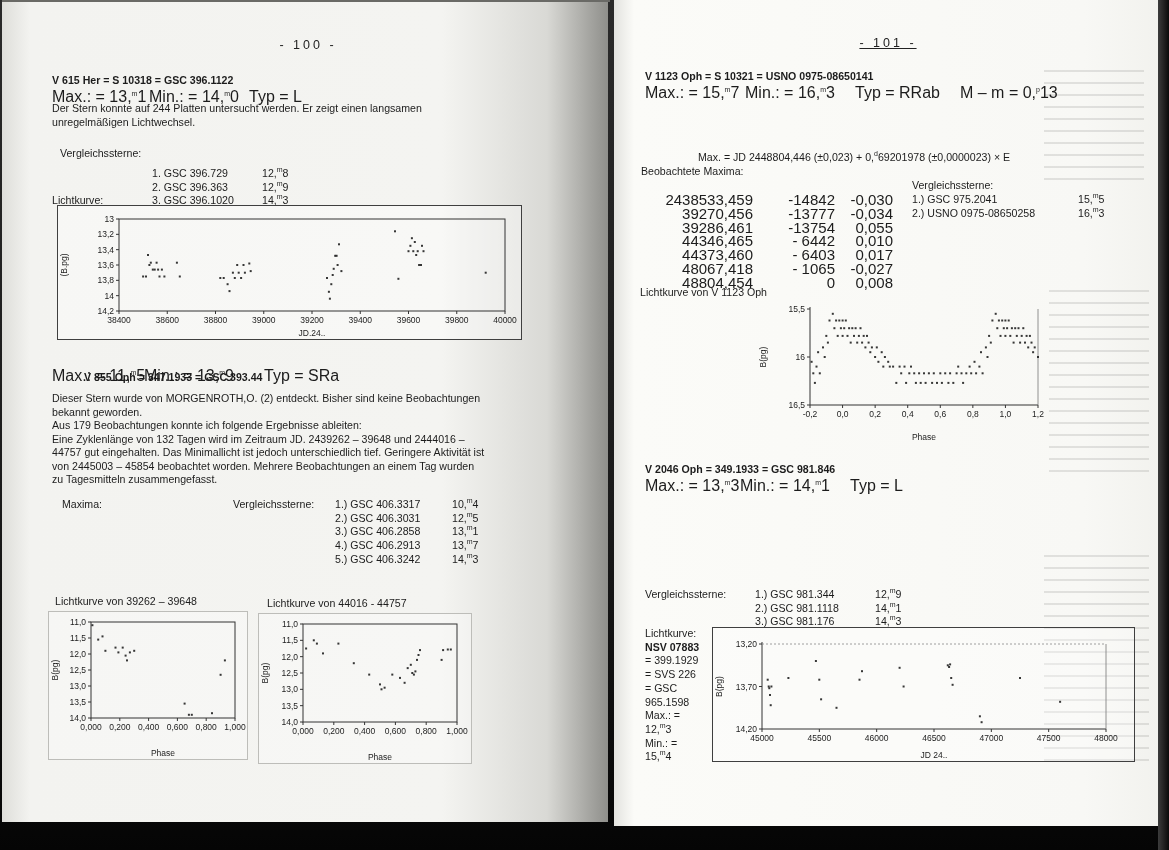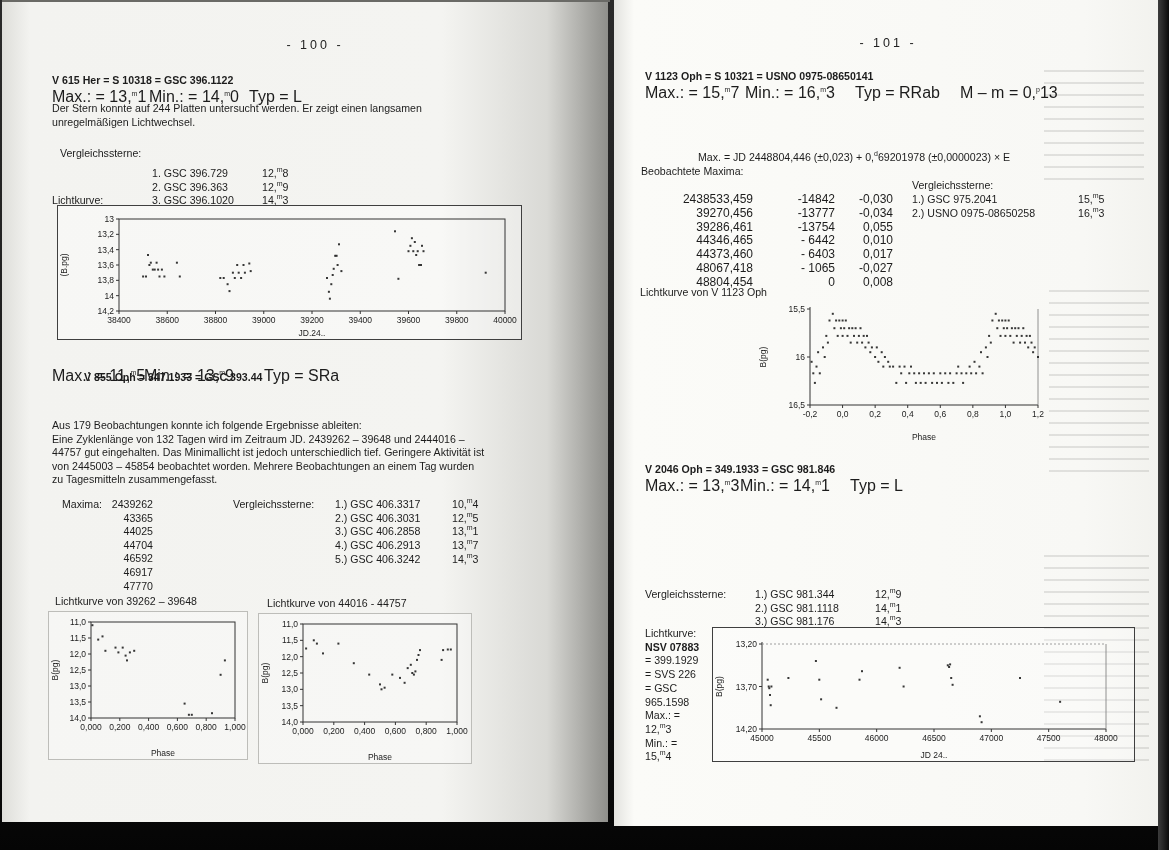--- a/index.html
+++ b/index.html
@@ -16,35 +16,35 @@
   sup{font-size:7px;line-height:0;vertical-align:super;}
   .fig{position:absolute;}
   .fig svg{display:block;}
   .fig-border-dark{border:1.4px solid #3f3f3f;}
   .fig-border-light{border:1px solid #bdbdb9;}
   .col{position:absolute;}
   .col .row{white-space:nowrap;font-size:10.6px;line-height:13.7px;position:relative;}
   .col .row .nm{display:inline-block;}
   .col .row .mg{position:absolute;}
   .ralign div{text-align:right;font-size:10.6px;line-height:13.6px;}
-  .grid3{position:absolute;display:grid;font-size:12px;line-height:13.8px;}
+  .grid3{position:absolute;display:grid;font-size:15px;line-height:13.8px;}
   .grid3 div{text-align:right;white-space:nowrap;}
   .ghost{position:absolute;opacity:.14;filter:blur(.7px);background:repeating-linear-gradient(180deg,#555 0px,#555 2px,transparent 2px,transparent 12px);}
   .topline{position:absolute;left:0;top:0;width:608px;height:2px;background:#6a6a66;}
 </style>
 </head>
 <body>
 
 <div class="scan">
 
   <div class="page page-left">
     <div class="topline"></div>
   </div>
 
-  <div class="hdr" style="left:235px;top:38px;">-  100  -</div>
+  <div class="hdr" style="left:228px;top:38px;">-  100  -</div>
 
   <div class="txt b" style="left:52px;top:74px;">V 615 Her = S 10318 = GSC 396.1122</div>
   <div class="line" style="left:52px;top:88px;width:400px;">
     <span style="left:0">Max.: = 13,<sup>m</sup>1</span>
     <span style="left:97px">Min.: = 14,<sup>m</sup>0</span>
     <span style="left:197px">Typ = L</span>
   </div>
   <div class="txt" style="left:52px;top:102px;width:510px;">Der Stern konnte auf 244 Platten untersucht werden. Er zeigt einen langsamen
 unregelmäßigen Lichtwechsel.</div>
 
@@ -147,36 +147,29 @@
         <rect x="426.7" y="65.7" width="2" height="2" fill="#1b1b1b" opacity="0.88"></rect>
       </svg>
     </div>
 
   <div class="txt b" style="left:52px;top:371px;margin-left:32px;">V 855 Oph = 347.1933 = GSC 393.44</div>
   <div class="line" style="left:52px;top:367px;width:400px;">
     <span style="left:0">Max.: = 11,<sup>m</sup>5</span>
     <span style="left:92px">Min.: = 13,<sup>m</sup>9</span>
     <span style="left:212px">Typ = SRa</span>
   </div>
+  <div class="txt" style="left:52px;top:392px;width:520px;">Dieser Stern wurde von MORGENROTH,O. (2) entdeckt. Bisher sind keine Beobachtungen
+bekannt geworden.</div>
   <div class="txt" style="left:52px;top:419px;width:525px;">Aus 179 Beobachtungen konnte ich folgende Ergebnisse ableiten:
 Eine Zyklenlänge von 132 Tagen wird im Zeitraum JD. 2439262 – 39648 und 2444016 –
 44757 gut eingehalten. Das Minimallicht ist jedoch unterschiedlich tief. Geringere Aktivität ist
 von 2445003 – 45854 beobachtet worden. Mehrere Beobachtungen an einem Tag wurden
 zu Tagesmitteln zusammengefasst.</div>
 
   <div class="txt" style="left:62px;top:498px;">Maxima:</div>
-  <div class="ralign" style="position:absolute;left:95px;top:498px;width:58px;">
-    <div>2439262</div>
-    <div>43365</div>
-    <div>44025</div>
-    <div>44704</div>
-    <div>46592</div>
-    <div>46917</div>
-    <div>47770</div>
-  </div>
   <div class="txt" style="left:233px;top:498px;">Vergleichssterne:</div>
   <div class="col" style="left:335px;top:498px;">
     <div class="row"><span class="nm">1.) GSC 406.3317</span><span class="mg" style="left:117px">10,<sup>m</sup>4</span></div>
     <div class="row"><span class="nm">2.) GSC 406.3031</span><span class="mg" style="left:117px">12,<sup>m</sup>5</span></div>
     <div class="row"><span class="nm">3.) GSC 406.2858</span><span class="mg" style="left:117px">13,<sup>m</sup>1</span></div>
     <div class="row"><span class="nm">4.) GSC 406.2913</span><span class="mg" style="left:117px">13,<sup>m</sup>7</span></div>
     <div class="row"><span class="nm">5.) GSC 406.3242</span><span class="mg" style="left:117px">14,<sup>m</sup>3</span></div>
   </div>
 
   <div class="txt" style="left:55px;top:595px;">Lichtkurve von 39262 – 39648</div>
@@ -290,21 +283,21 @@
         <rect x="190.8" y="34.5" width="2" height="2" fill="#1b1b1b" opacity="0.88"></rect>
       </svg>
     </div>
 
   <div class="page page-right">
     <div class="ghost" style="left:430px;top:70px;width:100px;height:120px;"></div>
     <div class="ghost" style="left:435px;top:290px;width:100px;height:190px;"></div>
     <div class="ghost" style="left:430px;top:555px;width:105px;height:210px;"></div>
   </div>
 
-  <div class="hdr" style="left:808px;top:36px;">-  101  -</div>
+  <div class="hdr" style="left:808px;top:36px;text-decoration:underline;">-  101  -</div>
 
   <div class="txt b" style="left:645px;top:70px;">V 1123 Oph = S 10321 = USNO 0975-08650141</div>
   <div class="line" style="left:645px;top:84px;width:480px;">
     <span style="left:0">Max.: = 15,<sup>m</sup>7</span>
     <span style="left:100px">Min.: = 16,<sup>m</sup>3</span>
     <span style="left:210px">Typ = RRab</span>
     <span style="left:315px">M – m = 0,<sup>p</sup>13</span>
   </div>
   <div class="txt" style="left:698px;top:151px;white-space:nowrap;">Max. = JD 2448804,446 (±0,023) + 0,<sup>d</sup>69201978 (±0,0000023) × E</div>
 

